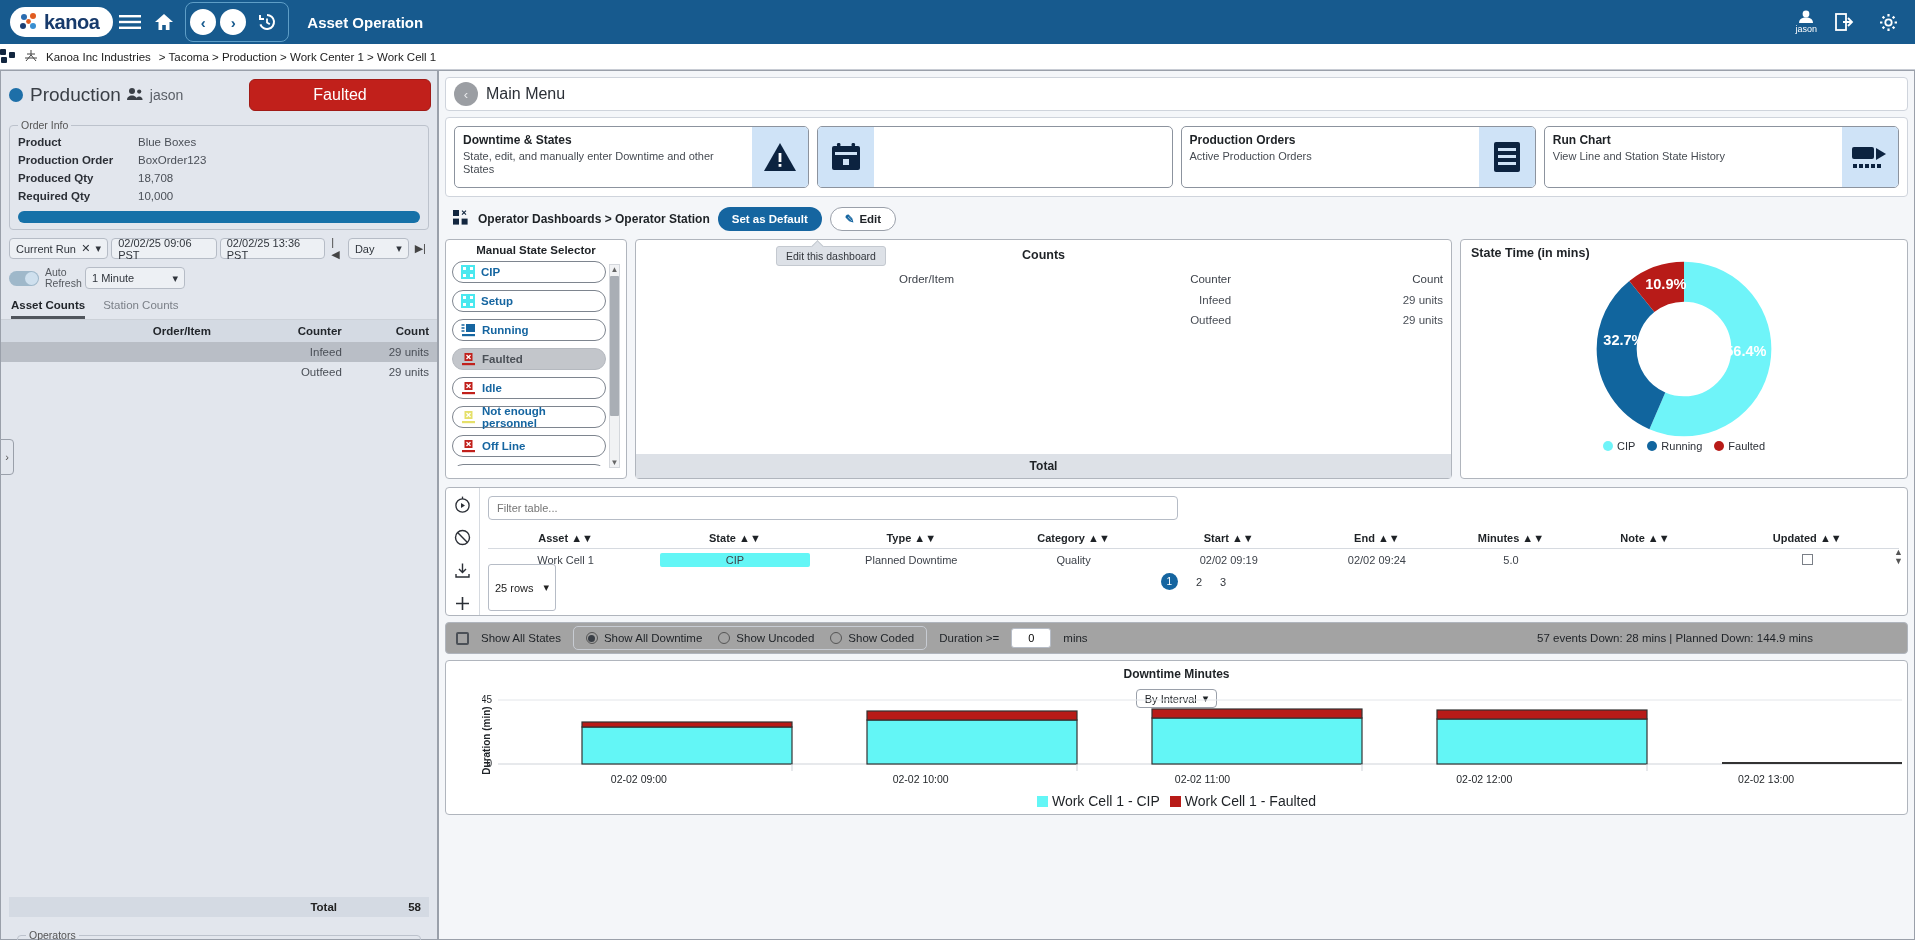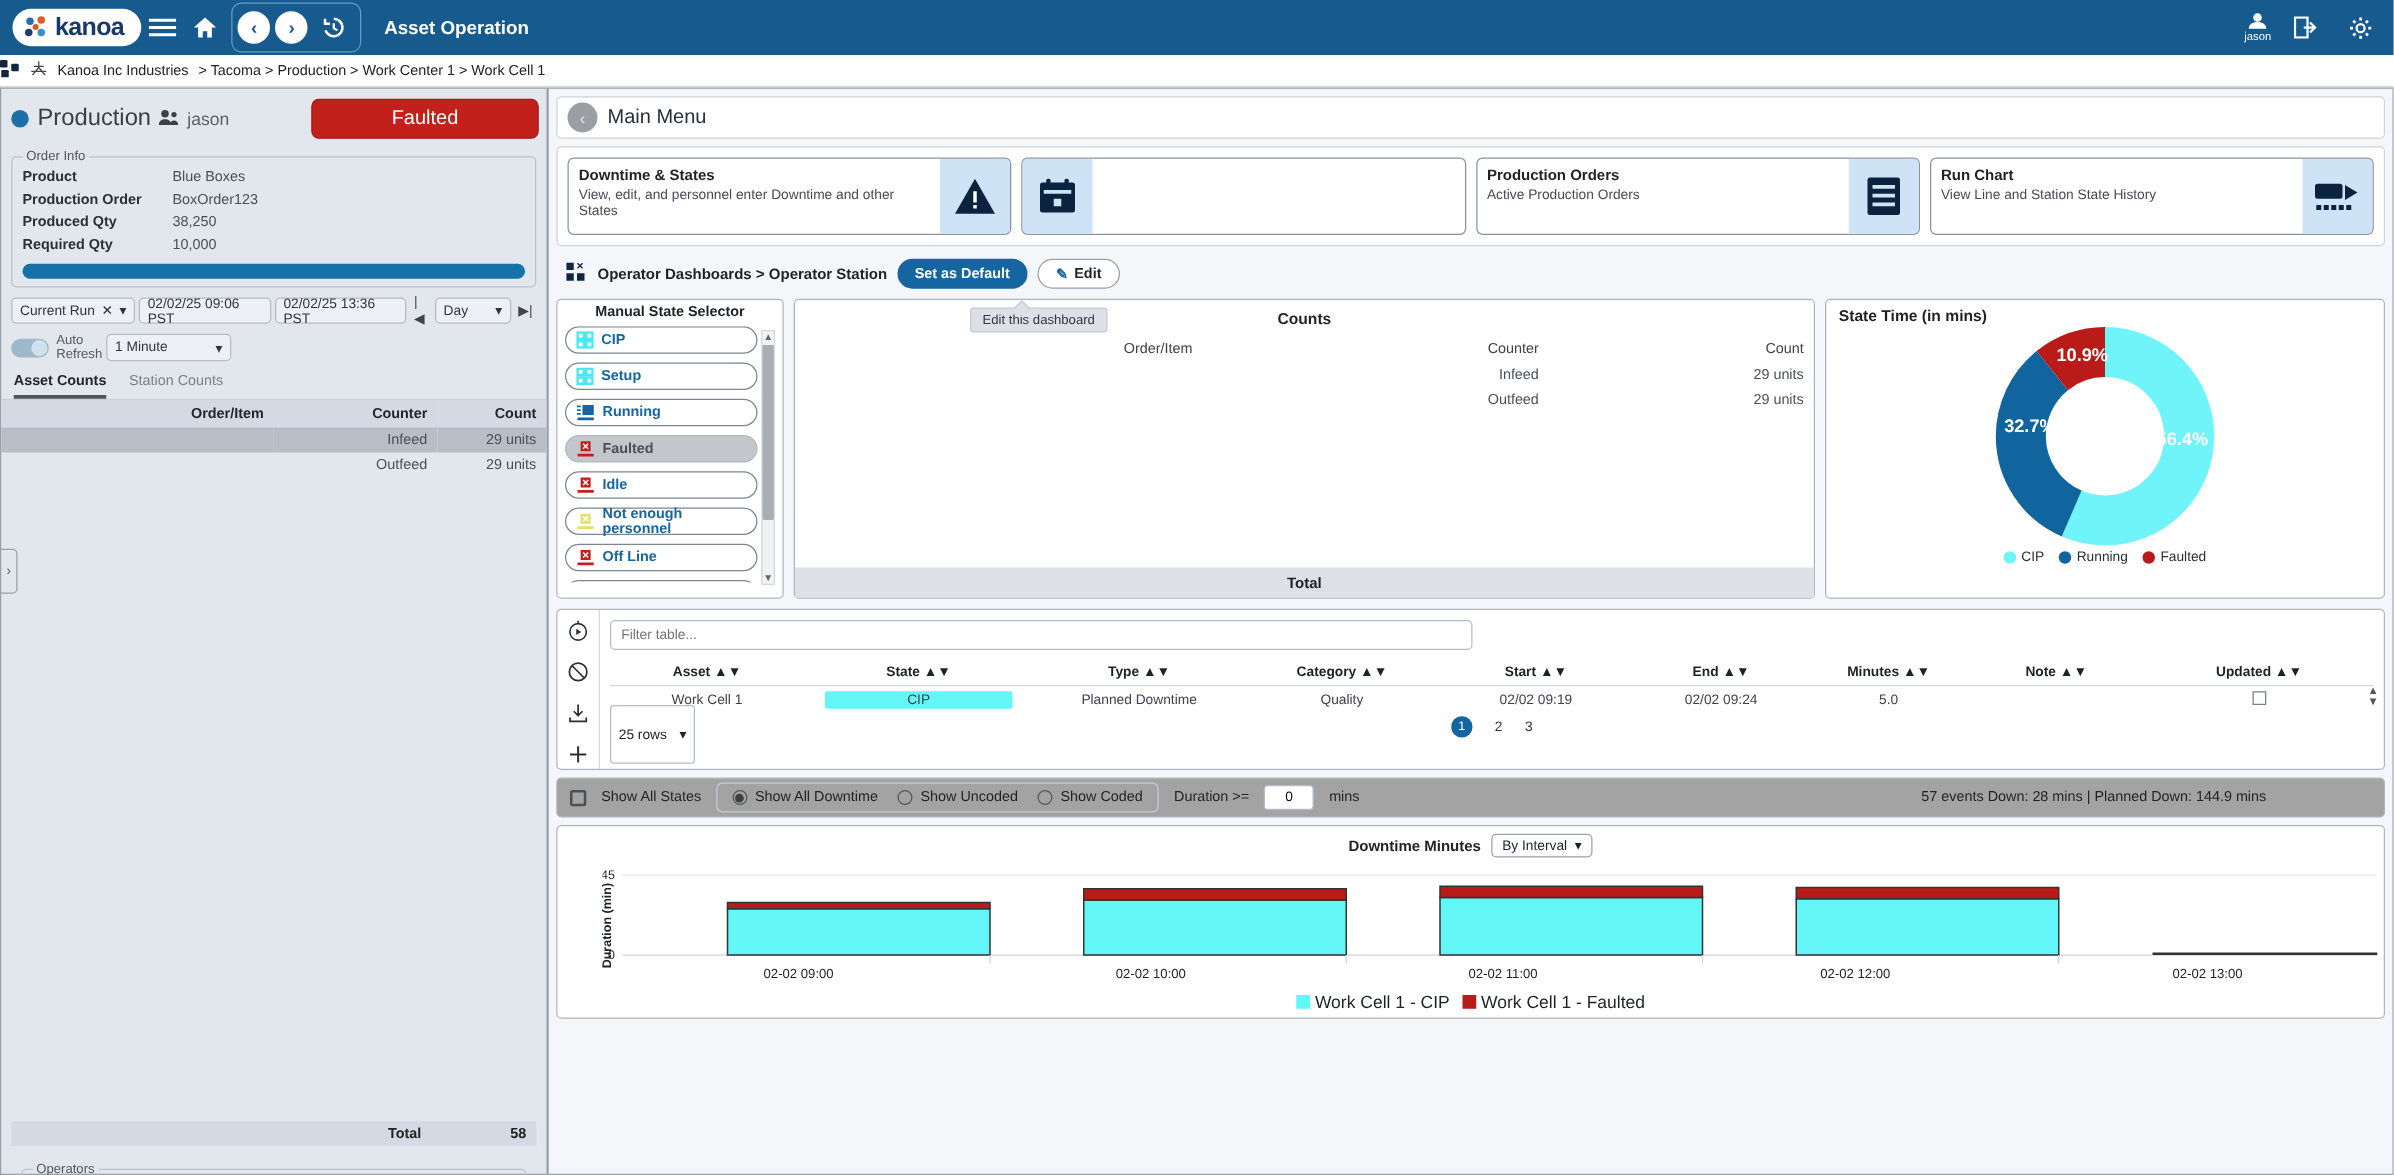--- a/index.html
+++ b/index.html
@@ -104,21 +104,21 @@
   .pager { display:flex; align-items:center; justify-content:center; gap:18px; margin-top:2px; font-size:11px; color:#33373d;}
   .pg-act { background:#1565a0; color:#fff; width:17px; height:17px; border-radius:50%; display:flex; align-items:center; justify-content:center; font-size:10px;}
   .rowsel { position:absolute; left:8px; bottom:4px; border:1px solid #b6bcc6; border-radius:3px; font-size:11px; padding:16px 6px; display:flex; gap:10px; align-items:center; background:#fff;}
   .filters { display:flex; align-items:center; margin:6px 6px 0 6px; border:1px solid #b0b5bd; border-radius:4px; background:#a3a3a3; height:32px; padding:0 10px; gap:12px; font-size:11.5px; color:#1e2226;}
   .cbx { width:13px; height:13px; border:2px solid #4b5057; border-radius:2px; display:inline-block;}
   .radiogrp { display:flex; align-items:center; gap:16px; border:1px solid #c8ccd3; border-radius:5px; padding:3px 12px; height:24px;}
   .rdo { width:12px; height:12px; border:1.5px solid #555; border-radius:50%; display:inline-flex; align-items:center; justify-content:center;}
   .rdo.on::after { content:""; width:7px; height:7px; border-radius:50%; background:#3a3f46;}
   .numin { width:40px; height:20px; border:1px solid #b6bcc6; border-radius:3px; text-align:center; font-size:11px;}
   .chartbox { margin:6px 6px 6px 6px; border:1px solid #b0b5bd; border-radius:4px; background:#fff; height:155px; position:relative;}
-  .ch-head { display:flex; align-items:center; justify-content:center; gap:8px; padding-top:6px; font-size:12px; font-weight:bold; color:#1e2226;}
+  .ch-head { display:flex; align-items:center; justify-content:center; gap:8px; padding-top:6px; font-size:12px; font-weight:bold; color:#1e2226;flex-direction:column;}
   .selsm { border:1px solid #9aa0aa; border-radius:4px; font-size:11px; padding:2px 8px; font-weight:normal; display:flex; gap:6px; align-items:center; background:#fff;}
   .ylab { position:absolute; left:6px; top:74px; transform:rotate(-90deg); font-size:10px; font-weight:bold; color:#1e2226;}
   .bar-legend { display:flex; justify-content:center; gap:10px; font-size:14px; color:#1e2226; margin-top:2px;}
   .bl-s { width:11px; height:11px; display:inline-block;}
 </style>
 </head>
 <body>
 
 <div class="topbar">
   <div class="logo">
@@ -224,21 +224,21 @@
       <div class="kv">
         <span class="k">Product</span>
         <span class="v">Blue Boxes</span>
       </div>
       <div class="kv">
         <span class="k">Production Order</span>
         <span class="v">BoxOrder123</span>
       </div>
       <div class="kv">
         <span class="k">Produced Qty</span>
-        <span class="v">38,250</span>
+        <span class="v">18,708</span>
       </div>
       <div class="kv">
         <span class="k">Required Qty</span>
         <span class="v">10,000</span>
       </div>
       <div class="progress"></div>
     </fieldset>
 
     <div class="ctlrow">
       <div class="pill sel">
@@ -313,21 +313,21 @@
 
     <div class="mm-bar">
       <div class="mm-back">‹</div>
       <div class="mm-title">Main Menu</div>
     </div>
 
     <div class="cards">
       <div class="card">
         <div class="card-txt">
           <div class="card-t">Downtime &amp; States</div>
-          <div class="card-d">View, edit, and personnel enter Downtime and other States</div>
+          <div class="card-d">State, edit, and manually enter Downtime and other States</div>
         </div>
         <div class="card-ico">
           <svg width="34" height="30" viewBox="0 0 34 30">
               <path d="M17 1 L33 29 H1 Z" fill="#0c2340"></path>
               <rect x="15.6" y="11" width="2.8" height="9" fill="#fff"></rect>
               <rect x="15.6" y="22" width="2.8" height="2.8" fill="#fff"></rect>
             </svg>
         </div>
       </div>
       <div class="card">

